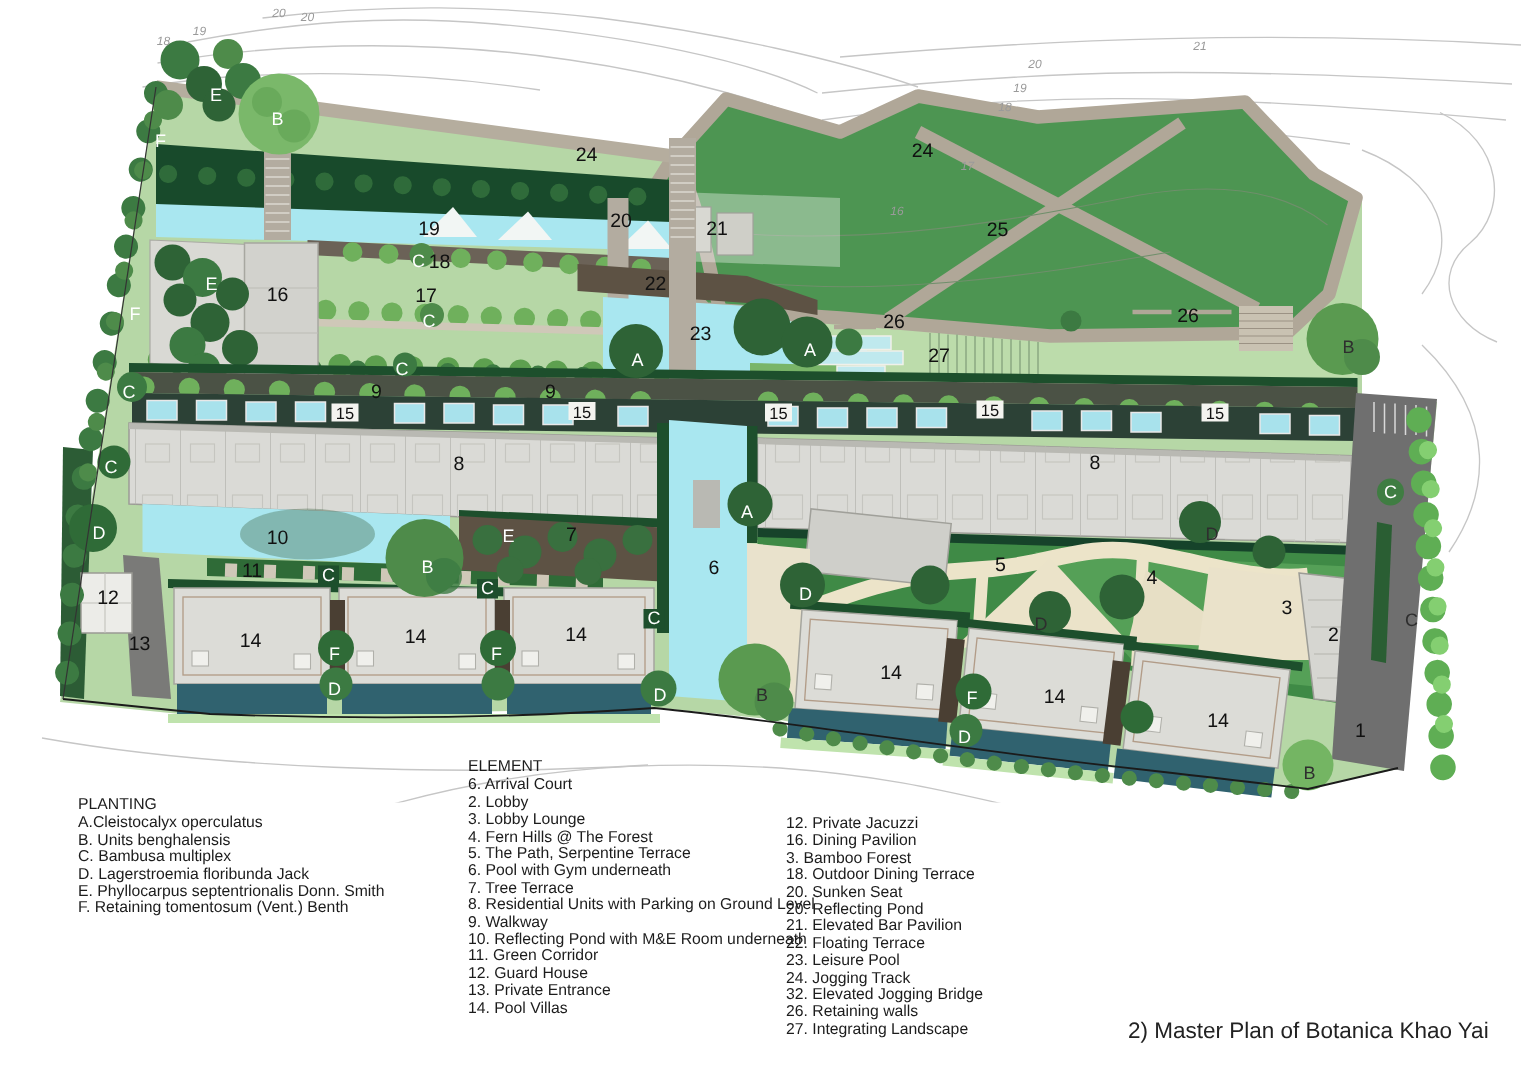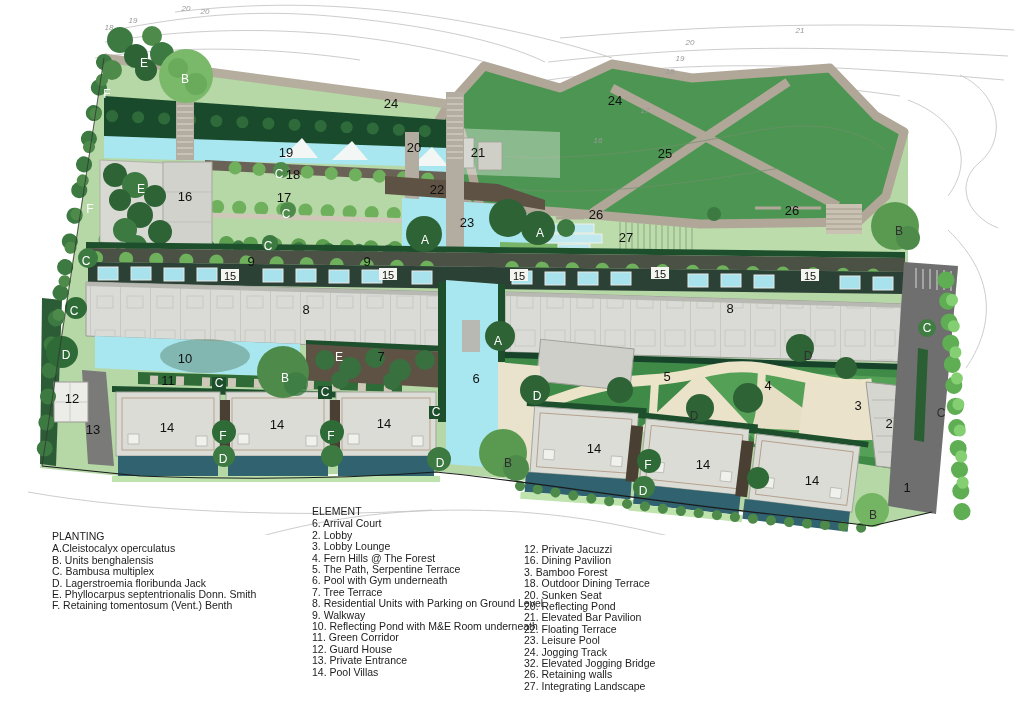--- a/index.html
+++ b/index.html
@@ -459,13 +459,14 @@
         <div class="lg-item">21. Elevated Bar Pavilion</div>
         <div class="lg-item">22. Floating Terrace</div>
         <div class="lg-item">23. Leisure Pool</div>
         <div class="lg-item">24. Jogging Track</div>
         <div class="lg-item">32. Elevated Jogging Bridge</div>
         <div class="lg-item">26. Retaining walls</div>
         <div class="lg-item">27. Integrating Landscape</div>
       </div>
   </div>
 
+  <div class="sheet-title">2) Master Plan of Botanica Khao Yai</div>
 </div>
 
 </body></html>

